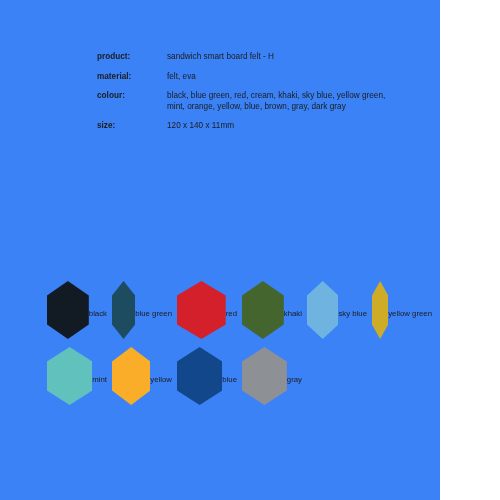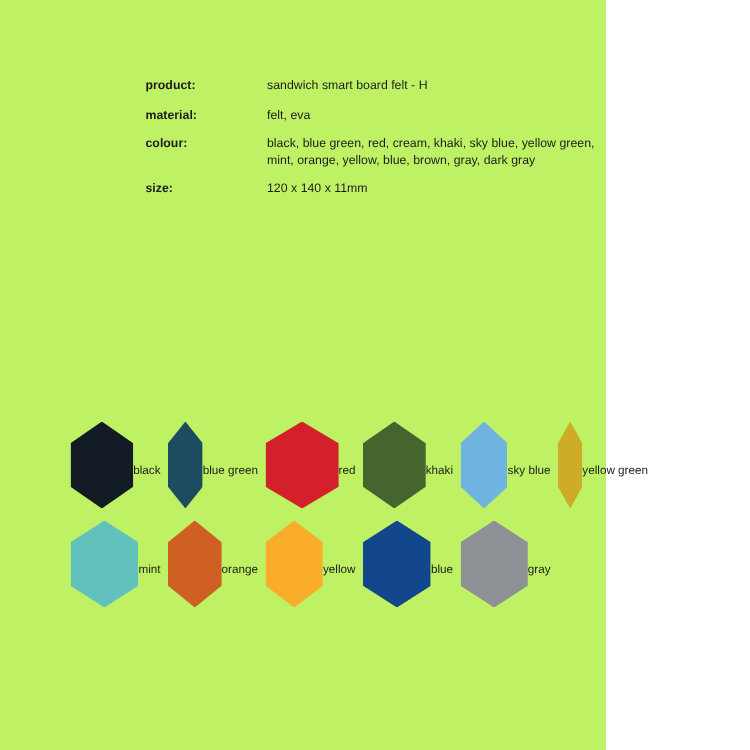--- a/index.html
+++ b/index.html
@@ -10,23 +10,23 @@
     width: 500px;
     height: 500px;
     background: #ffffff;
     font-family: "Liberation Sans", sans-serif;
     -webkit-font-smoothing: antialiased;
     overflow: hidden;
   }
 
   #page {
     position: relative;
-    width: 404px;
+    width: 440px;
     height: 500px;
-    background: #bef264;
+    background: #3b82f6;
   }
 
   
   .spec-table {
     position: absolute;
     left: 97px;
     top: 52px;
     width: 330px;
     border-collapse: collapse;
   }
@@ -44,21 +44,20 @@
     color: #111111;
     white-space: nowrap;
   }
   .spec-value {
     font-weight: normal;
     color: #232323;
   }
   .spec-value .line {
     display: block;
     white-space: nowrap;
-    margin-left: 11px;
   }
   .spec-row-tight td {
     padding-bottom: 9px;
   }
   .spec-row-colour td {
     padding-bottom: 9px;
   }
   .spec-row-last td {
     padding-bottom: 0;
   }
@@ -164,24 +163,20 @@
         <div class="swatch-label">yellow green</div>
       </div>
     </div>
 
     <div class="swatch-row">
       <div class="swatch-cell">
         <div class="hex" style="background: rgb(97, 194, 189);"></div>
         <div class="swatch-label">mint</div>
       </div>
       <div class="swatch-cell">
-        <div class="hex" style="background: rgb(208, 95, 35);"></div>
-        <div class="swatch-label">orange</div>
-      </div>
-      <div class="swatch-cell">
         <div class="hex" style="background: rgb(249, 173, 40);"></div>
         <div class="swatch-label">yellow</div>
       </div>
       <div class="swatch-cell">
         <div class="hex" style="background: rgb(19, 71, 139);"></div>
         <div class="swatch-label">blue</div>
       </div>
       <div class="swatch-cell">
         <div class="hex" style="background: rgb(141, 144, 148);"></div>
         <div class="swatch-label">gray</div>

